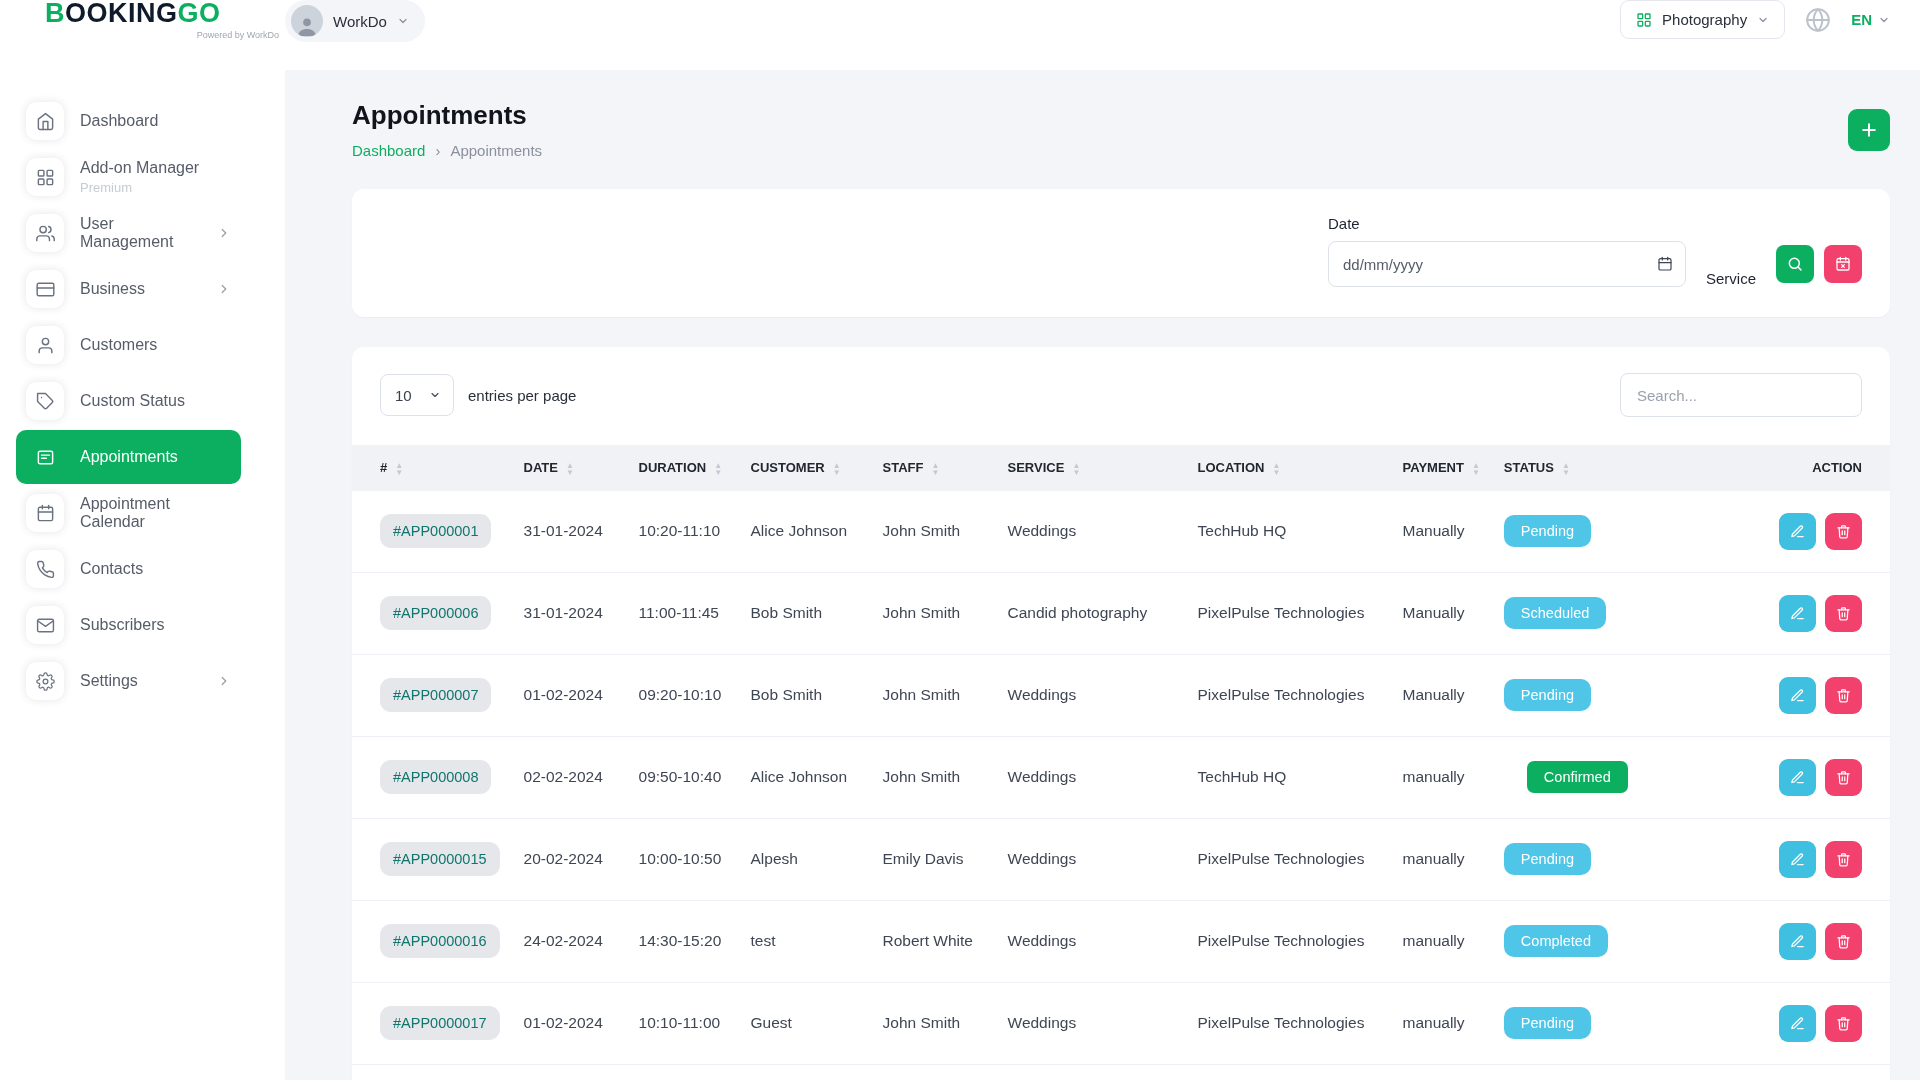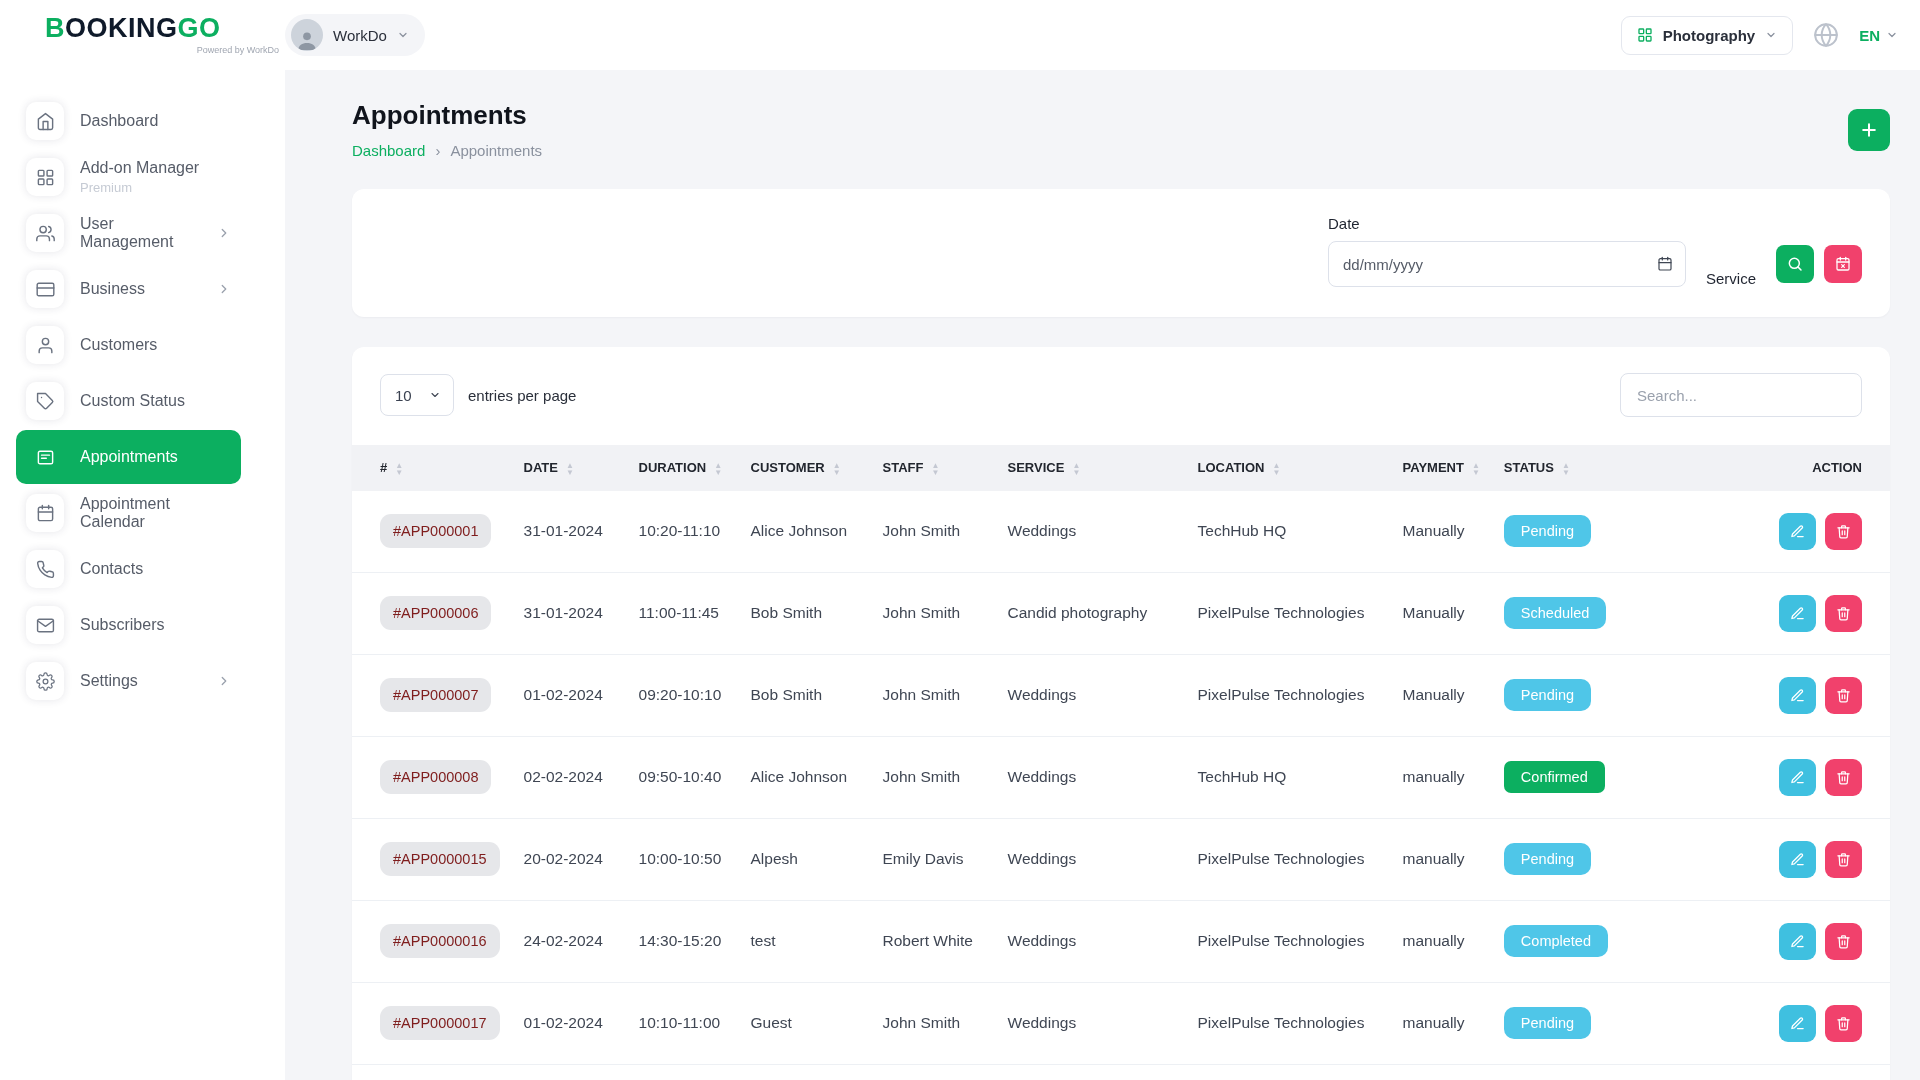--- a/index.html
+++ b/index.html
@@ -9,24 +9,24 @@
     --info-strong:#3FC0E0;
     --pink:#F1416C;
   }
   *{box-sizing:border-box;margin:0;padding:0;}
   body{
     width:1920px;height:1080px;overflow:hidden;
     background:#f4f5f8;color:#1e2330;
     font-family:"Liberation Sans",sans-serif;
   }
   svg{display:block;}
-  button{font-family:inherit;font-weight:bold;}
+  button{font-family:inherit;}
 
   
-  .topbar{height:70px;background:#fff;display:flex;align-items:center;padding-right:22px;}
+  .topbar{height:70px;background:#fff;display:flex;align-items:flex-start;padding-right:30px;}
   .logo-wrap{width:285px;padding-left:45px;flex-shrink:0;}
   .logo-text{font-size:27px;font-weight:800;letter-spacing:.5px;color:#0f1a2a;line-height:1;}
   .logo-text .accent{color:var(--accent);}
   .logo-tagline{font-size:9px;color:#a0a6b1;text-align:right;margin-top:3px;padding-right:6px;}
   .workspace-pill{display:flex;align-items:center;gap:10px;background:#f4f5f8;border-radius:999px;padding:5px 16px 5px 6px;cursor:pointer;}
   .avatar{width:32px;height:32px;border-radius:50%;background:#cdd3db;display:flex;align-items:flex-end;justify-content:center;overflow:hidden;}
   .workspace-name{font-size:15px;font-weight:500;color:#2a2f3a;}
   .caret{color:#8a919e;}
   .topbar-right{margin-left:auto;display:flex;align-items:center;gap:20px;}
   .module-btn{display:flex;align-items:center;gap:10px;border:1px solid #e4e7ee;background:#fff;border-radius:9px;padding:10px 15px;font-size:15px;color:#2a2f3a;cursor:pointer;}
@@ -81,24 +81,24 @@
   .search-wrap{margin-left:auto;}
   .search-input{width:242px;height:44px;border:1px solid #dde1ea;border-radius:8px;padding:0 16px;font-size:15px;color:#3a4150;}
   .search-input::placeholder{color:#9aa1ad;}
 
   table{width:100%;border-collapse:collapse;margin-top:28px;}
   thead th{background:#f1f2f5;font-size:13px;font-weight:700;color:#22262e;text-transform:uppercase;text-align:left;padding:15px 12px;white-space:nowrap;cursor:pointer;}
   thead th:first-child, tbody td:first-child{padding-left:28px;}
   th.action-col, td.action-cell{text-align:right;padding-right:28px;}
   tbody td{padding:22px 12px;font-size:15.5px;color:#3f4653;border-bottom:1px solid #edf0f4;white-space:nowrap;}
   .sorter{display:inline-flex;flex-direction:column;margin-left:8px;vertical-align:middle;color:#c4c8d2;font-size:8px;line-height:7px;}
-  .id-badge{display:inline-block;background:#e6e7ea;color:#7f1d1d;font-size:14.5px;padding:9px 13px;border-radius:11px;}
+  .id-badge{display:inline-block;background:#e6e7ea;color:#0f766e;font-size:14.5px;padding:9px 13px;border-radius:11px;}
   .status-badge{display:inline-block;color:#fff;font-size:14.5px;padding:8px 17px;border-radius:7px;}
   .badge-info{background:var(--info);border-radius:10px;}
-  .badge-success{background:var(--success);}
+  .badge-success{background:var(--success);margin-left:23px;}
   .row-actions{display:inline-flex;gap:9px;}
   .action-btn{width:37px;height:37px;border-radius:9px;border:none;color:#fff;display:flex;align-items:center;justify-content:center;cursor:pointer;}
   .action-btn.edit{background:var(--info-strong);}
   .action-btn.delete{background:var(--pink);}
 </style>
 </head>
 <body>
 
 <header class="topbar">
   <div class="logo-wrap">

